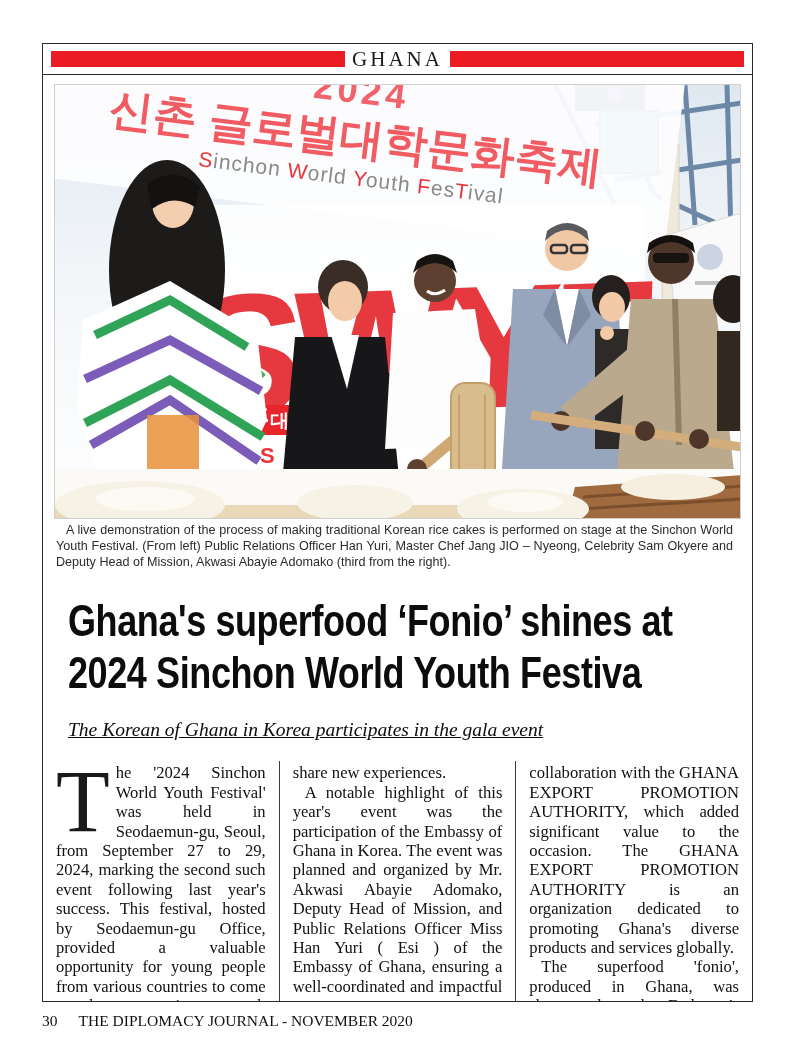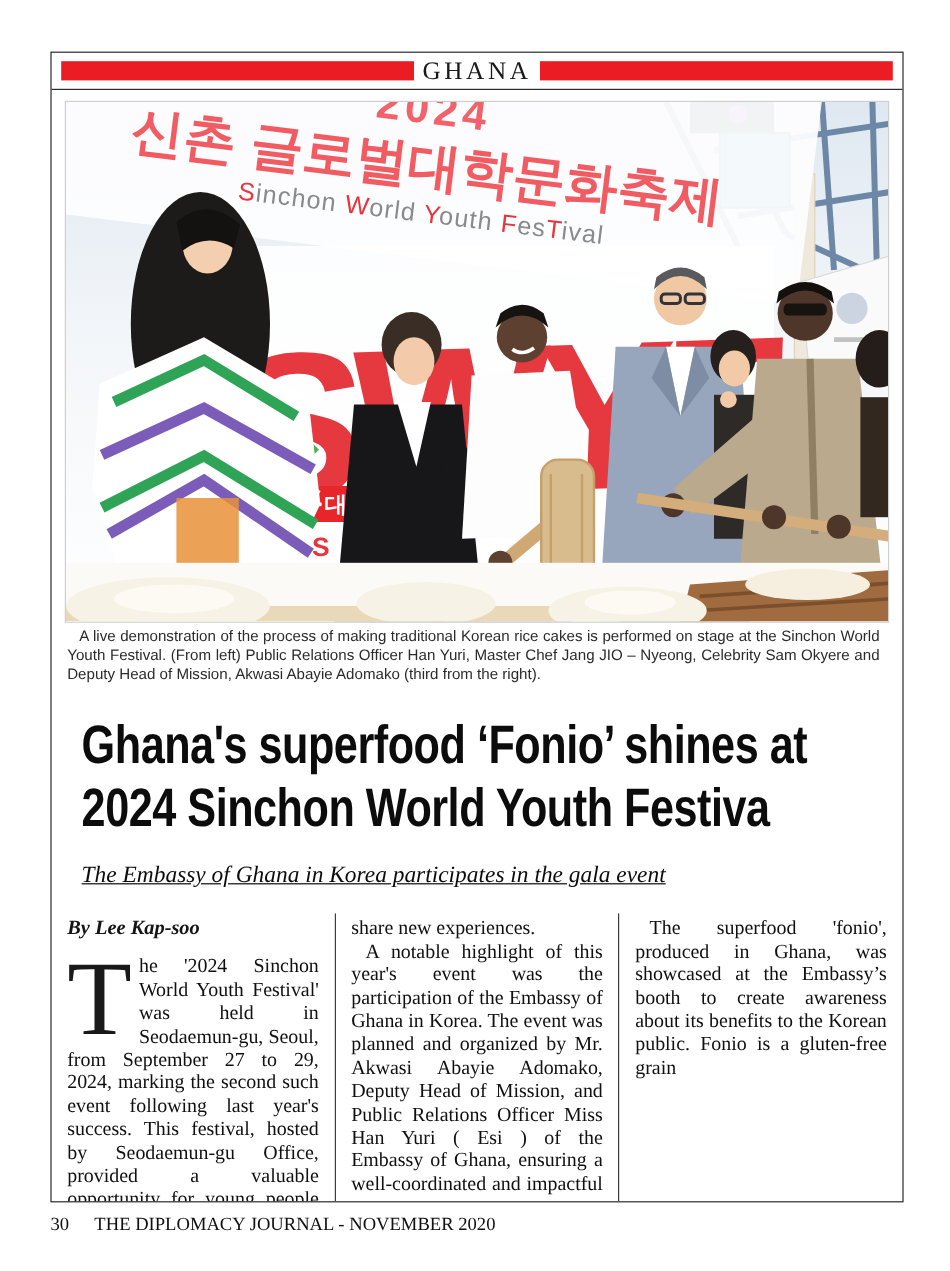--- a/index.html
+++ b/index.html
@@ -198,33 +198,33 @@
       </svg>
     </div>
 
     <p class="caption">A live demonstration of the process of making traditional Korean rice cakes is performed on stage at the Sinchon World Youth Festival. (From left) Public Relations Officer Han Yuri, Master Chef  Jang JIO – Nyeong, Celebrity Sam Okyere and Deputy Head of Mission, Akwasi Abayie Adomako (third from the right).</p>
 
     <h1 class="headline">
       <span class="hl-line">Ghana's superfood ‘Fonio’ shines at</span>
       <span class="hl-line">2024 Sinchon World Youth Festiva</span>
     </h1>
 
-    <h2 class="subhead">The Embassy of Ghana in Korea participates in the gala event</h2>
+    <h2 class="subhead">The Korean of Ghana in Korea participates in the gala event</h2>
 
     <div class="cols">
       <div class="col">
-        <p class="byline">By Lee Kap-soo</p>
         <p class="body-text"><span class="dropcap">T</span><span>he '2024 Sinchon World Youth Festival' was held in Seodaemun-gu, Seoul, from September 27 to 29, 2024, marking the second such event following last year's success. This festival, hosted by Seodaemun-gu Office, provided a valuable opportunity for young people from various countries to come together, experience each other's cultures, and</span></p>
       </div>
       <div class="col">
         <p class="body-text">share new experiences.</p>
         <p class="body-text indent">A notable highlight of this year's event was the participation of the Embassy of Ghana in Korea. The event was planned and organized by Mr. Akwasi Abayie Adomako, Deputy Head of Mission, and Public Relations Officer Miss Han Yuri ( Esi ) of the Embassy of Ghana, ensuring a well-coordinated and impactful presence.</p>
 
       </div>
       <div class="col">
+        <p class="body-text">collaboration with the GHANA EXPORT PROMOTION AUTHORITY, which added significant value to the occasion. The GHANA EXPORT PROMOTION AUTHORITY is an organization dedicated to promoting Ghana's diverse products and services globally.</p>
         <p class="body-text indent">The superfood 'fonio', produced in Ghana, was showcased at the Embassy’s booth to create awareness about its benefits to the Korean public. Fonio is a gluten-free grain</p>
       </div>
     </div>
   </div>
 
   <div class="footer">
     <span class="pgnum">30</span>
     <span>THE DIPLOMACY JOURNAL - NOVEMBER 2020</span>
   </div>
 </div>

